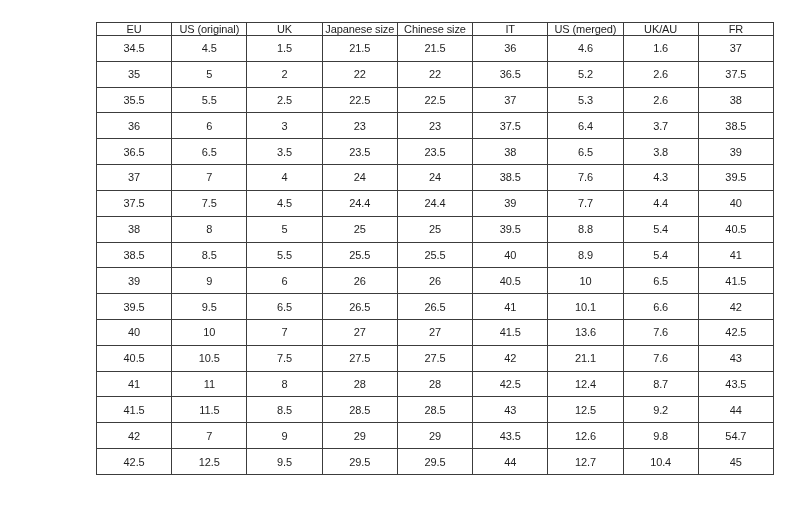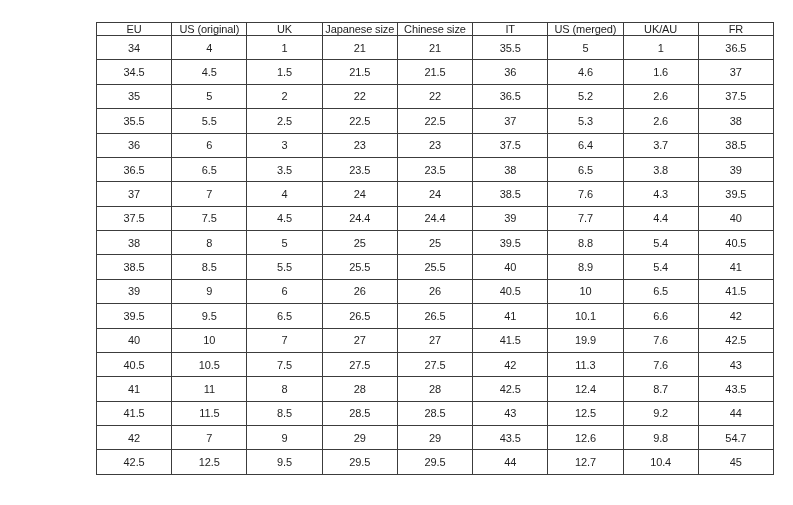--- a/index.html
+++ b/index.html
@@ -52,31 +52,20 @@
           <th>Japanese size</th>
           <th>Chinese size</th>
           <th>IT</th>
           <th>US (merged)</th>
           <th>UK/AU</th>
           <th>FR</th>
         </tr>
     </thead>
     <tbody>
         <tr>
-          <td>34</td>
-          <td>4</td>
-          <td>1</td>
-          <td>21</td>
-          <td>21</td>
-          <td>35.5</td>
-          <td>5</td>
-          <td>1</td>
-          <td>36.5</td>
-        </tr>
-        <tr>
           <td>34.5</td>
           <td>4.5</td>
           <td>1.5</td>
           <td>21.5</td>
           <td>21.5</td>
           <td>36</td>
           <td>4.6</td>
           <td>1.6</td>
           <td>37</td>
         </tr>
@@ -190,32 +179,32 @@
           <td>6.6</td>
           <td>42</td>
         </tr>
         <tr>
           <td>40</td>
           <td>10</td>
           <td>7</td>
           <td>27</td>
           <td>27</td>
           <td>41.5</td>
-          <td>19.9</td>
+          <td>13.6</td>
           <td>7.6</td>
           <td>42.5</td>
         </tr>
         <tr>
           <td>40.5</td>
           <td>10.5</td>
           <td>7.5</td>
           <td>27.5</td>
           <td>27.5</td>
           <td>42</td>
-          <td>11.3</td>
+          <td>21.1</td>
           <td>7.6</td>
           <td>43</td>
         </tr>
         <tr>
           <td>41</td>
           <td>11</td>
           <td>8</td>
           <td>28</td>
           <td>28</td>
           <td>42.5</td>

